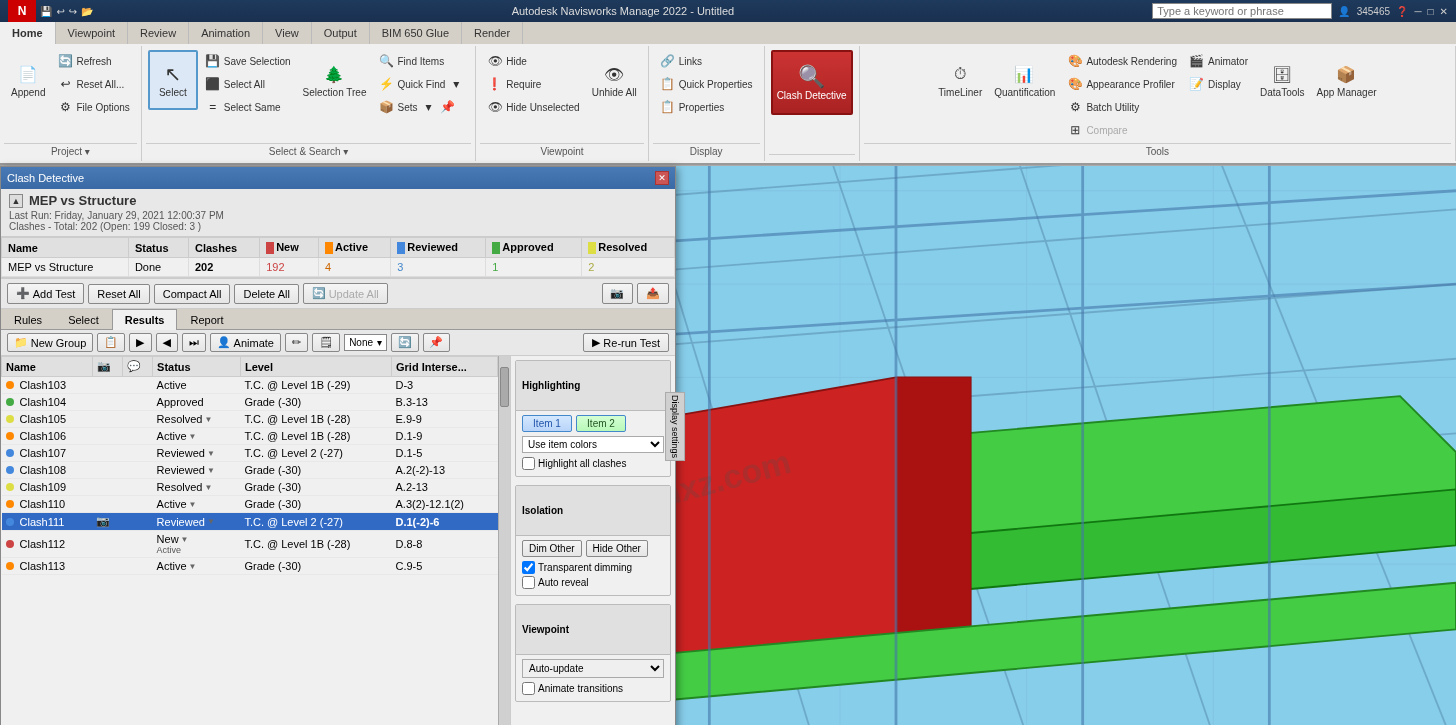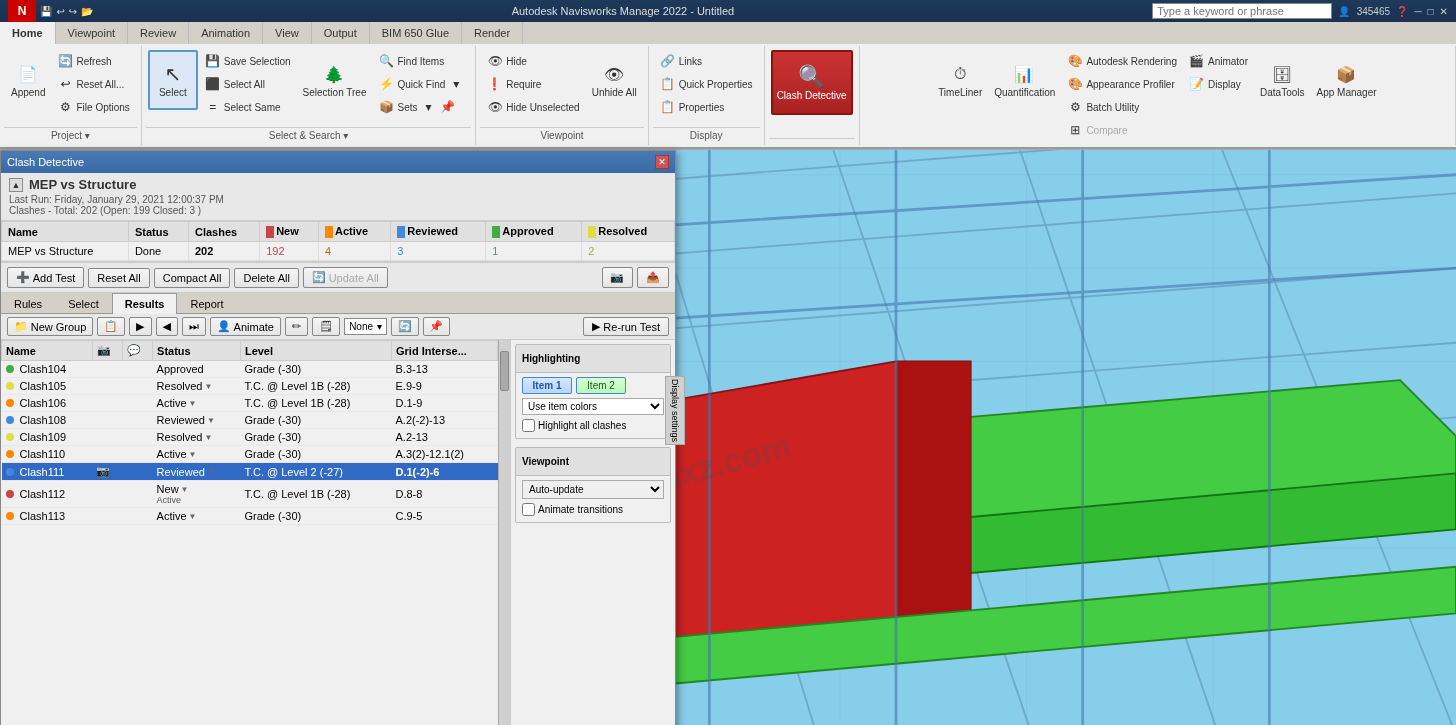--- a/index.html
+++ b/index.html
@@ -316,41 +316,41 @@
       flex-direction: column;
       font-size: 11px;
     }
     .settings-section {
       border: 1px solid #bbb;
       margin: 4px;
       border-radius: 2px;
     }
     .settings-section-title {
       background: #e0e0e0;
-      padding: 8px 6px;
+      padding: 19px 6px;
       font-weight: bold;
       font-size: 10px;
       border-bottom: 1px solid #bbb;
     }
     .settings-section-content {
       padding: 4px 6px;
     }
     .item-btn {
       display: inline-flex;
       align-items: center;
       justify-content: center;
       padding: 2px 8px;
       border: 1px solid #4488cc;
       background: linear-gradient(to bottom, #d4e8ff, #b8d4f8);
       font-size: 10px;
       cursor: pointer;
       border-radius: 2px;
       min-width: 50px;
     }
-    .item-btn.item1 { background: linear-gradient(to bottom, #d4e8ff, #b8d4f8); color: #2255aa; font-weight: bold; }
+    .item-btn.item1 { background: linear-gradient(to bottom, #d4e8ff, #b8d4f8); color: #2255aa; }
     .item-btn.item2 { background: linear-gradient(to bottom, #d4ffd4, #b8f8b8); color: #225522; }
     .item-color-row {
       display: flex; gap: 4px; margin-bottom: 4px;
     }
     .use-item-colors {
       display: flex; align-items: center; gap: 3px;
       margin-bottom: 4px;
     }
     .use-item-colors select {
       font-size: 10px;
@@ -667,20 +667,21 @@
         </div>
         <div class="ribbon-btn large">
           <div class="ribbon-icon">🗄</div>
           <span>DataTools</span>
         </div>
         <div class="ribbon-btn large">
           <div class="ribbon-icon">📦</div>
           <span>App Manager</span>
         </div>
       </div>
+      <div class="ribbon-group-label">Tools</div>
     </div>
   </div>
 </div>
 
 <div class="main-area">
 
   <div class="viewport-bg">
     <svg class="viewport-svg" viewBox="0 0 780 589" preserveAspectRatio="xMidYMid slice">
 
       <rect width="780" height="589" fill="#87ceeb"></rect>
@@ -856,20 +857,40 @@
               <tr>
                 <th>Name</th>
                 <th>📷</th>
                 <th>💬</th>
                 <th>Status</th>
                 <th>Level</th>
                 <th>Grid Interse...</th>
               </tr>
             </thead>
             <tbody id="results-tbody">
+            <tr>
+    <td>
+      <span style="display:inline-block;width:8px;height:8px;border-radius:50%;background:#ff8800;margin-right:3px;"></span>
+      Clash103
+    </td>
+    <td></td>
+    <td></td>
+    <td>
+      <span style="display:flex;align-items:center;gap:2px;">
+        <span>Active</span>
+
+      </span>
+
+    </td>
+    <td>
+      T.C. @ Level 1B (-29)
+      
+    </td>
+    <td style="">D-3</td>
+  </tr>
                 <tr>
     <td>
       <span style="display:inline-block;width:8px;height:8px;border-radius:50%;background:#44aa44;margin-right:3px;"></span>
       Clash104
     </td>
     <td></td>
     <td></td>
     <td>
       <span style="display:flex;align-items:center;gap:2px;">
         <span>Approved</span>
@@ -915,20 +936,40 @@
         <span>Active</span>
         <span style="font-size:8px;color:#666;">▼</span>
       </span>
 
     </td>
     <td>
       T.C. @ Level 1B (-28)
       
     </td>
     <td style="">D.1-9</td>
+  </tr>
+                <tr>
+    <td>
+      <span style="display:inline-block;width:8px;height:8px;border-radius:50%;background:#4488dd;margin-right:3px;"></span>
+      Clash107
+    </td>
+    <td></td>
+    <td></td>
+    <td>
+      <span style="display:flex;align-items:center;gap:2px;">
+        <span>Reviewed</span>
+        <span style="font-size:8px;color:#666;">▼</span>
+      </span>
+
+    </td>
+    <td>
+      T.C. @ Level 2 (-27)
+      
+    </td>
+    <td style="">D.1-5</td>
   </tr>
                 <tr>
     <td>
       <span style="display:inline-block;width:8px;height:8px;border-radius:50%;background:#4488dd;margin-right:3px;"></span>
       Clash108
     </td>
     <td></td>
     <td></td>
     <td>
       <span style="display:flex;align-items:center;gap:2px;">
@@ -1070,20 +1111,37 @@
                   <option>Use item colors</option>
                 </select>
               </div>
               <div class="checkbox-row">
                 <input type="checkbox" style="">
                 <span>Highlight all clashes</span>
               </div>
             </div>
           </div>
 
+          <div class="settings-section">
+            <div class="settings-section-title">Isolation</div>
+            <div class="settings-section-content">
+              <div class="isolation-btns">
+                <button class="iso-btn">Dim Other</button>
+                <button class="iso-btn">Hide Other</button>
+              </div>
+              <div class="checkbox-row">
+                <input type="checkbox" checked="" style="">
+                <span>Transparent dimming</span>
+              </div>
+              <div class="checkbox-row">
+                <input type="checkbox" style="">
+                <span>Auto reveal</span>
+              </div>
+            </div>
+          </div>
 
           <div class="settings-section">
             <div class="settings-section-title">Viewpoint</div>
             <div class="settings-section-content">
               <select class="viewpoint-select">
                 <option>Auto-update</option>
               </select>
               <div class="checkbox-row">
                 <input type="checkbox" style="">
                 <span>Animate transitions</span>

